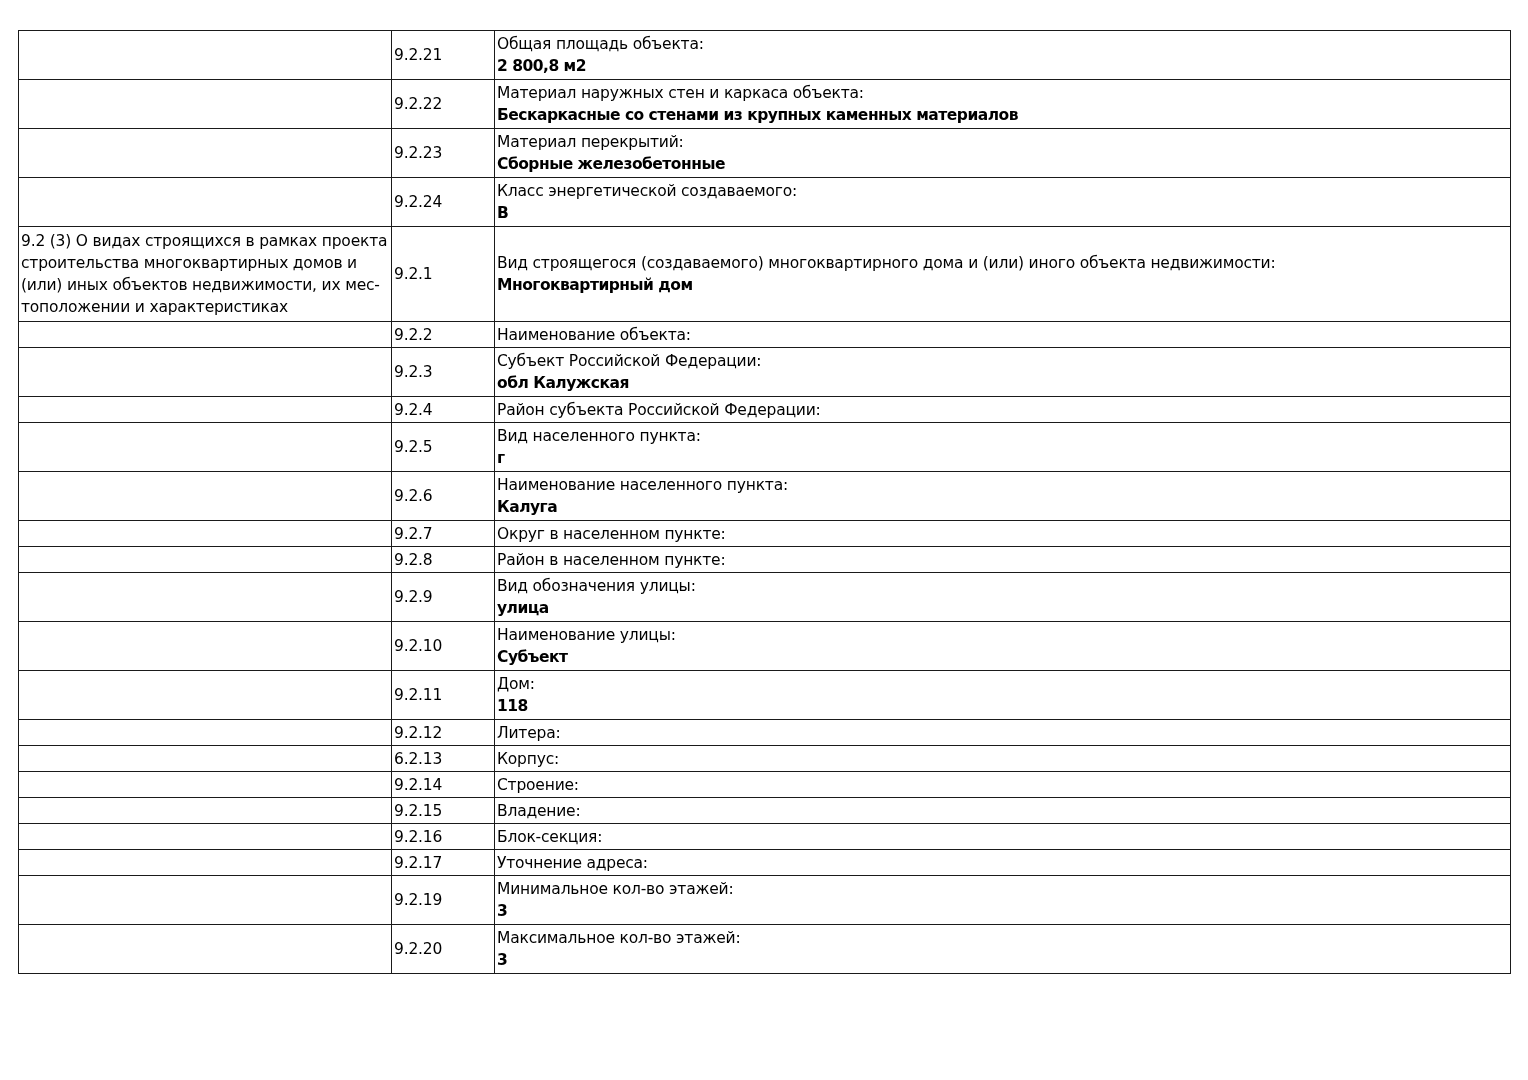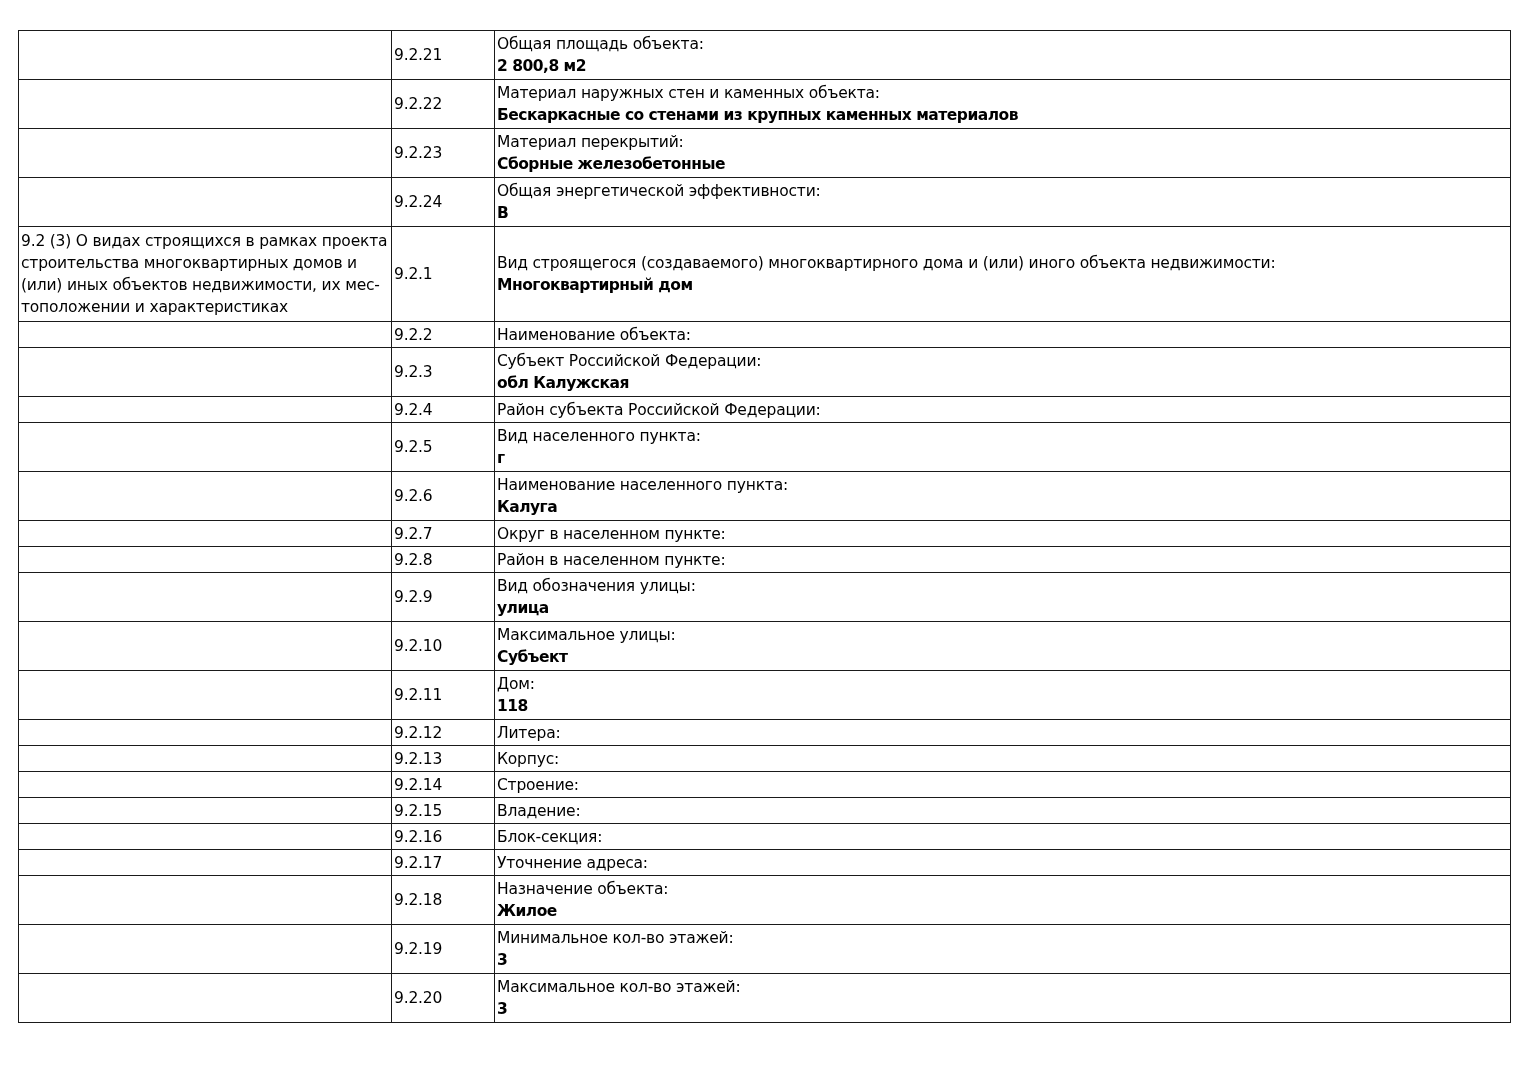--- a/index.html
+++ b/index.html
@@ -71,37 +71,37 @@
       <td class="num">9.2.21</td>
       <td>
         <span class="label">Общая площадь объекта:</span>
         <span class="value">2 800,8 м2</span>
       </td>
     </tr>
     <tr class="h2">
       <td></td>
       <td class="num">9.2.22</td>
       <td>
-        <span class="label">Материал наружных стен и каменных объекта:</span>
+        <span class="label">Материал наружных стен и каркаса объекта:</span>
         <span class="value">Бескаркасные со стенами из крупных каменных материалов</span>
       </td>
     </tr>
     <tr class="h2">
       <td></td>
       <td class="num">9.2.23</td>
       <td>
         <span class="label">Материал перекрытий:</span>
         <span class="value">Сборные железобетонные</span>
       </td>
     </tr>
     <tr class="h2">
       <td></td>
       <td class="num">9.2.24</td>
       <td>
-        <span class="label">Общая энергетической эффективности:</span>
+        <span class="label">Класс энергетической создаваемого:</span>
         <span class="value">В</span>
       </td>
     </tr>
     <tr class="hbig">
       <td class="section-text">
         <span class="label">9.2 (3) О видах строящихся в рамках проекта</span>
         <span class="label">строительства многоквартирных домов и</span>
         <span class="label">(или) иных объектов недвижимости, их мес-</span>
         <span class="label">тоположении и характеристиках</span>
       </td>
@@ -170,42 +170,42 @@
         <td class="num">9.2.9</td>
         <td>
           <span class="label">Вид обозначения улицы:</span>
           <span class="value">улица</span>
         </td>
       </tr>
       <tr class="h2">
         <td></td>
         <td class="num">9.2.10</td>
         <td>
-          <span class="label">Максимальное улицы:</span>
+          <span class="label">Наименование улицы:</span>
           <span class="value">Субъект</span>
         </td>
       </tr>
       <tr class="h2">
         <td></td>
         <td class="num">9.2.11</td>
         <td>
           <span class="label">Дом:</span>
           <span class="value">118</span>
         </td>
       </tr>
       <tr class="h1">
         <td></td>
         <td class="num">9.2.12</td>
         <td>
           <span class="label">Литера:</span>
         </td>
       </tr>
       <tr class="h1">
         <td></td>
-        <td class="num">9.2.13</td>
+        <td class="num">6.2.13</td>
         <td>
           <span class="label">Корпус:</span>
         </td>
       </tr>
       <tr class="h1">
         <td></td>
         <td class="num">9.2.14</td>
         <td>
           <span class="label">Строение:</span>
         </td>
@@ -222,28 +222,20 @@
         <td class="num">9.2.16</td>
         <td>
           <span class="label">Блок-секция:</span>
         </td>
       </tr>
       <tr class="h1">
         <td></td>
         <td class="num">9.2.17</td>
         <td>
           <span class="label">Уточнение адреса:</span>
-        </td>
-      </tr>
-      <tr class="h2">
-        <td></td>
-        <td class="num">9.2.18</td>
-        <td>
-          <span class="label">Назначение объекта:</span>
-          <span class="value">Жилое</span>
         </td>
       </tr>
       <tr class="h2">
         <td></td>
         <td class="num">9.2.19</td>
         <td>
           <span class="label">Минимальное кол-во этажей:</span>
           <span class="value">3</span>
         </td>
       </tr>

